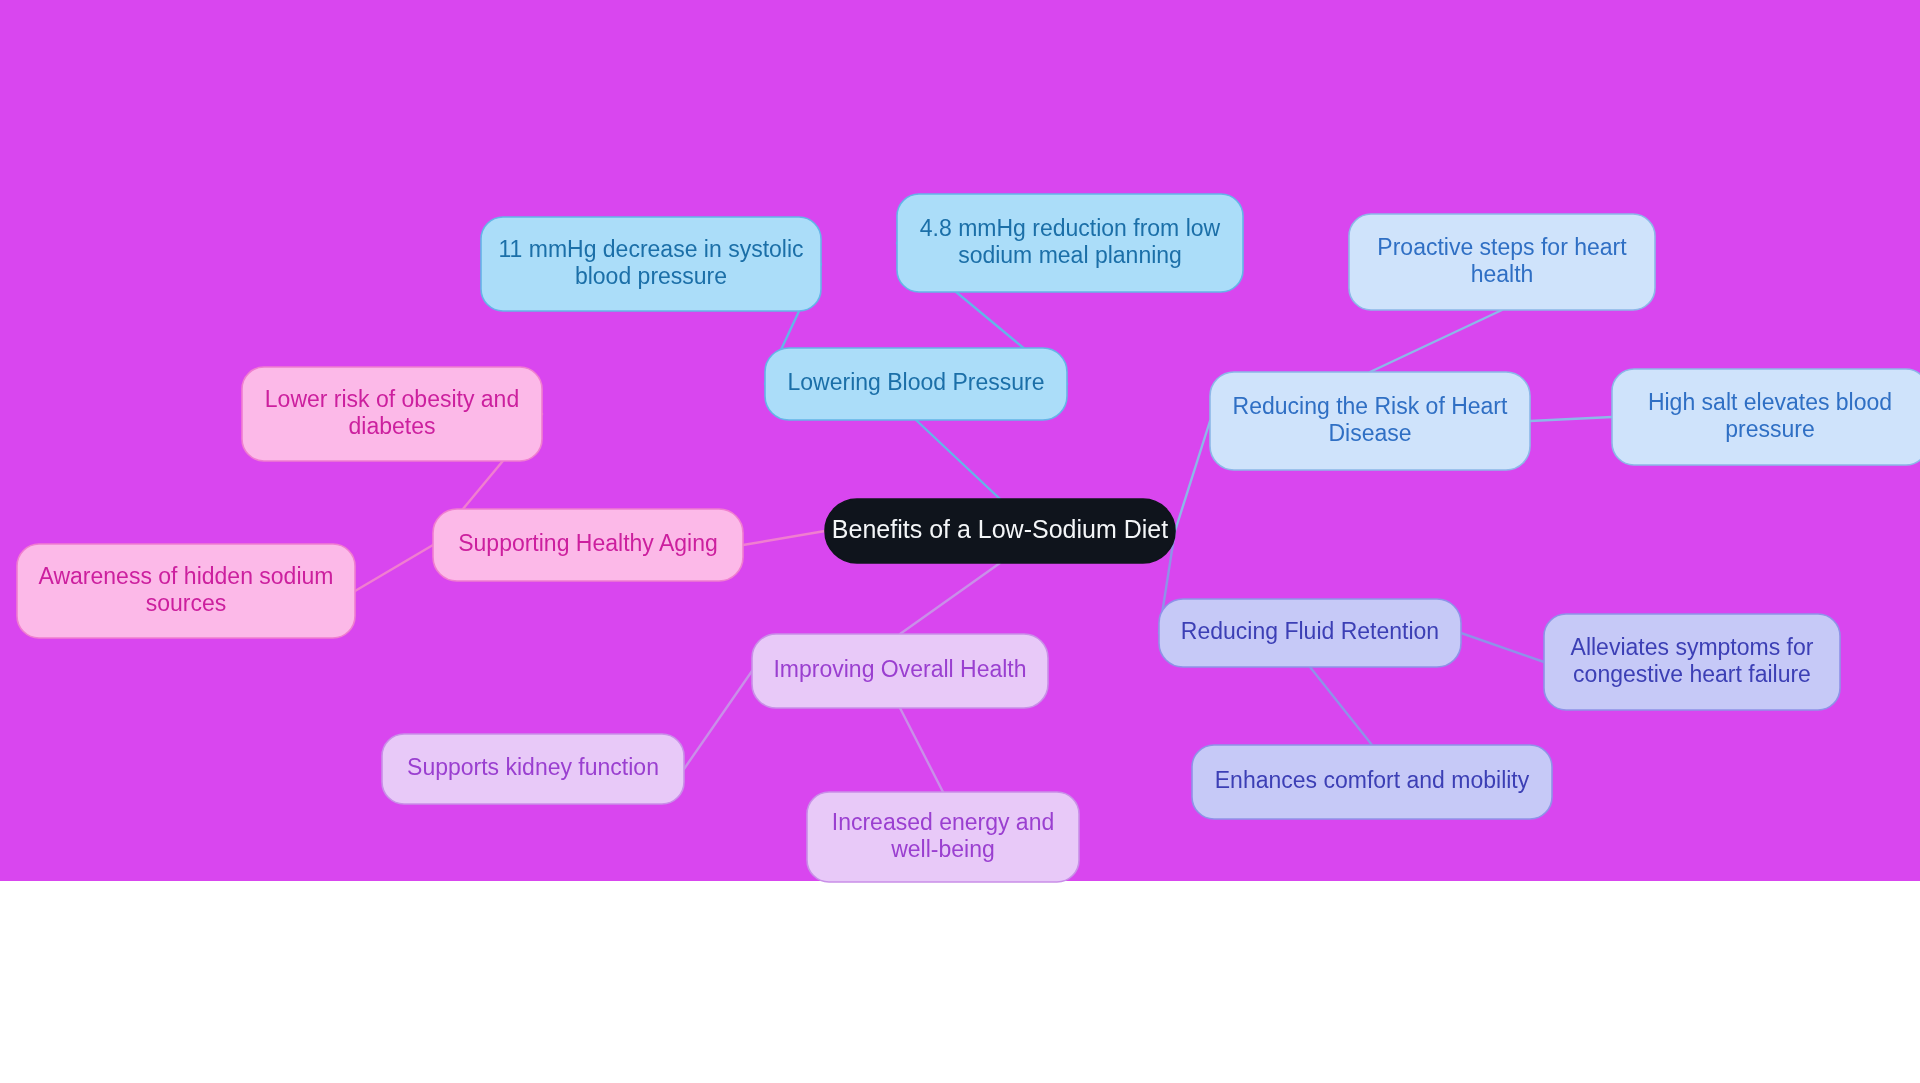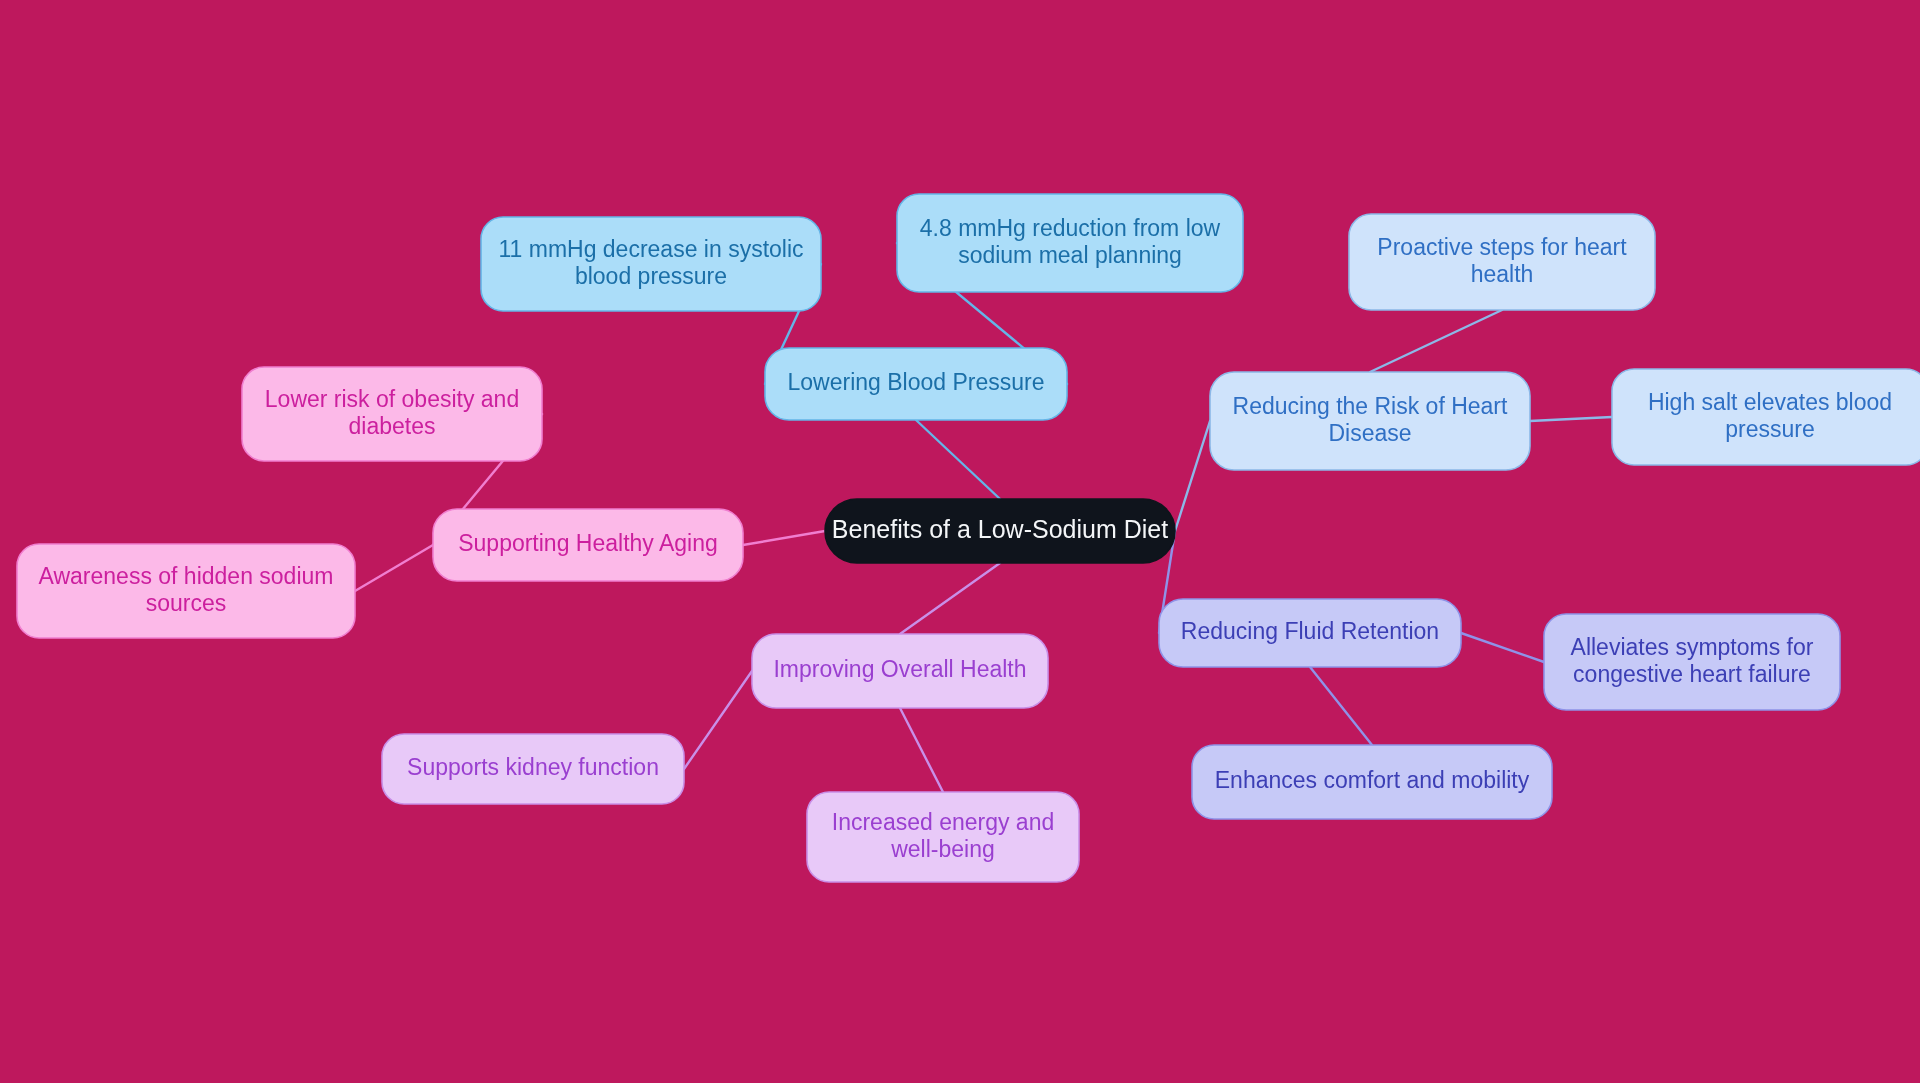--- a/index.html
+++ b/index.html
@@ -9,22 +9,22 @@
   }
   body {
     width: 1920px;
     height: 1083px;
     overflow: hidden;
     font-family: "Liberation Sans", sans-serif;
   }
   #mindmap-root {
     position: relative;
     width: 1920px;
-    height: 1083px;
-    background: #be185d;
+    height: 881px;
+    background: #d946ef;
   }
   svg#mindmap-svg {
     position: absolute;
     top: 0;
     left: 0;
     width: 1920px;
     height: 1083px;
     display: block;
   }
   .edge {

